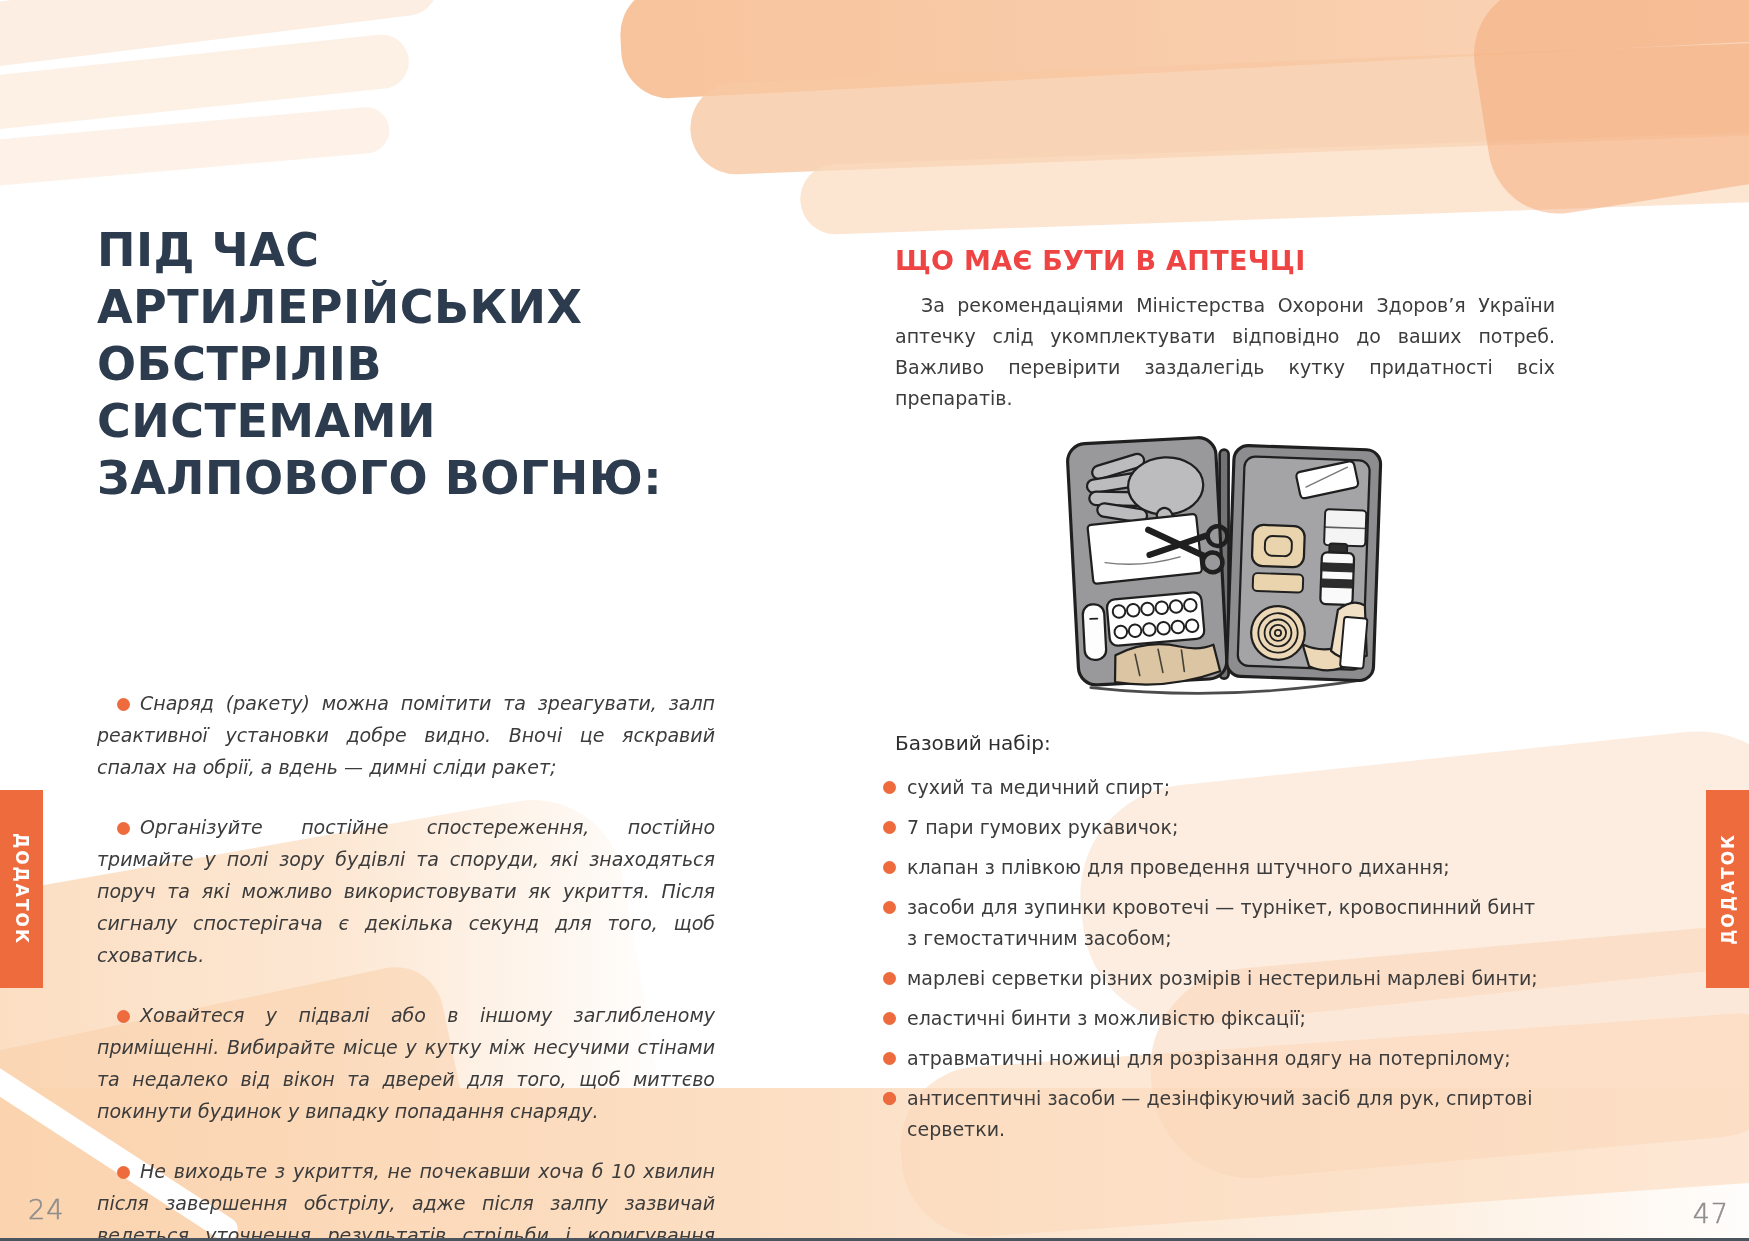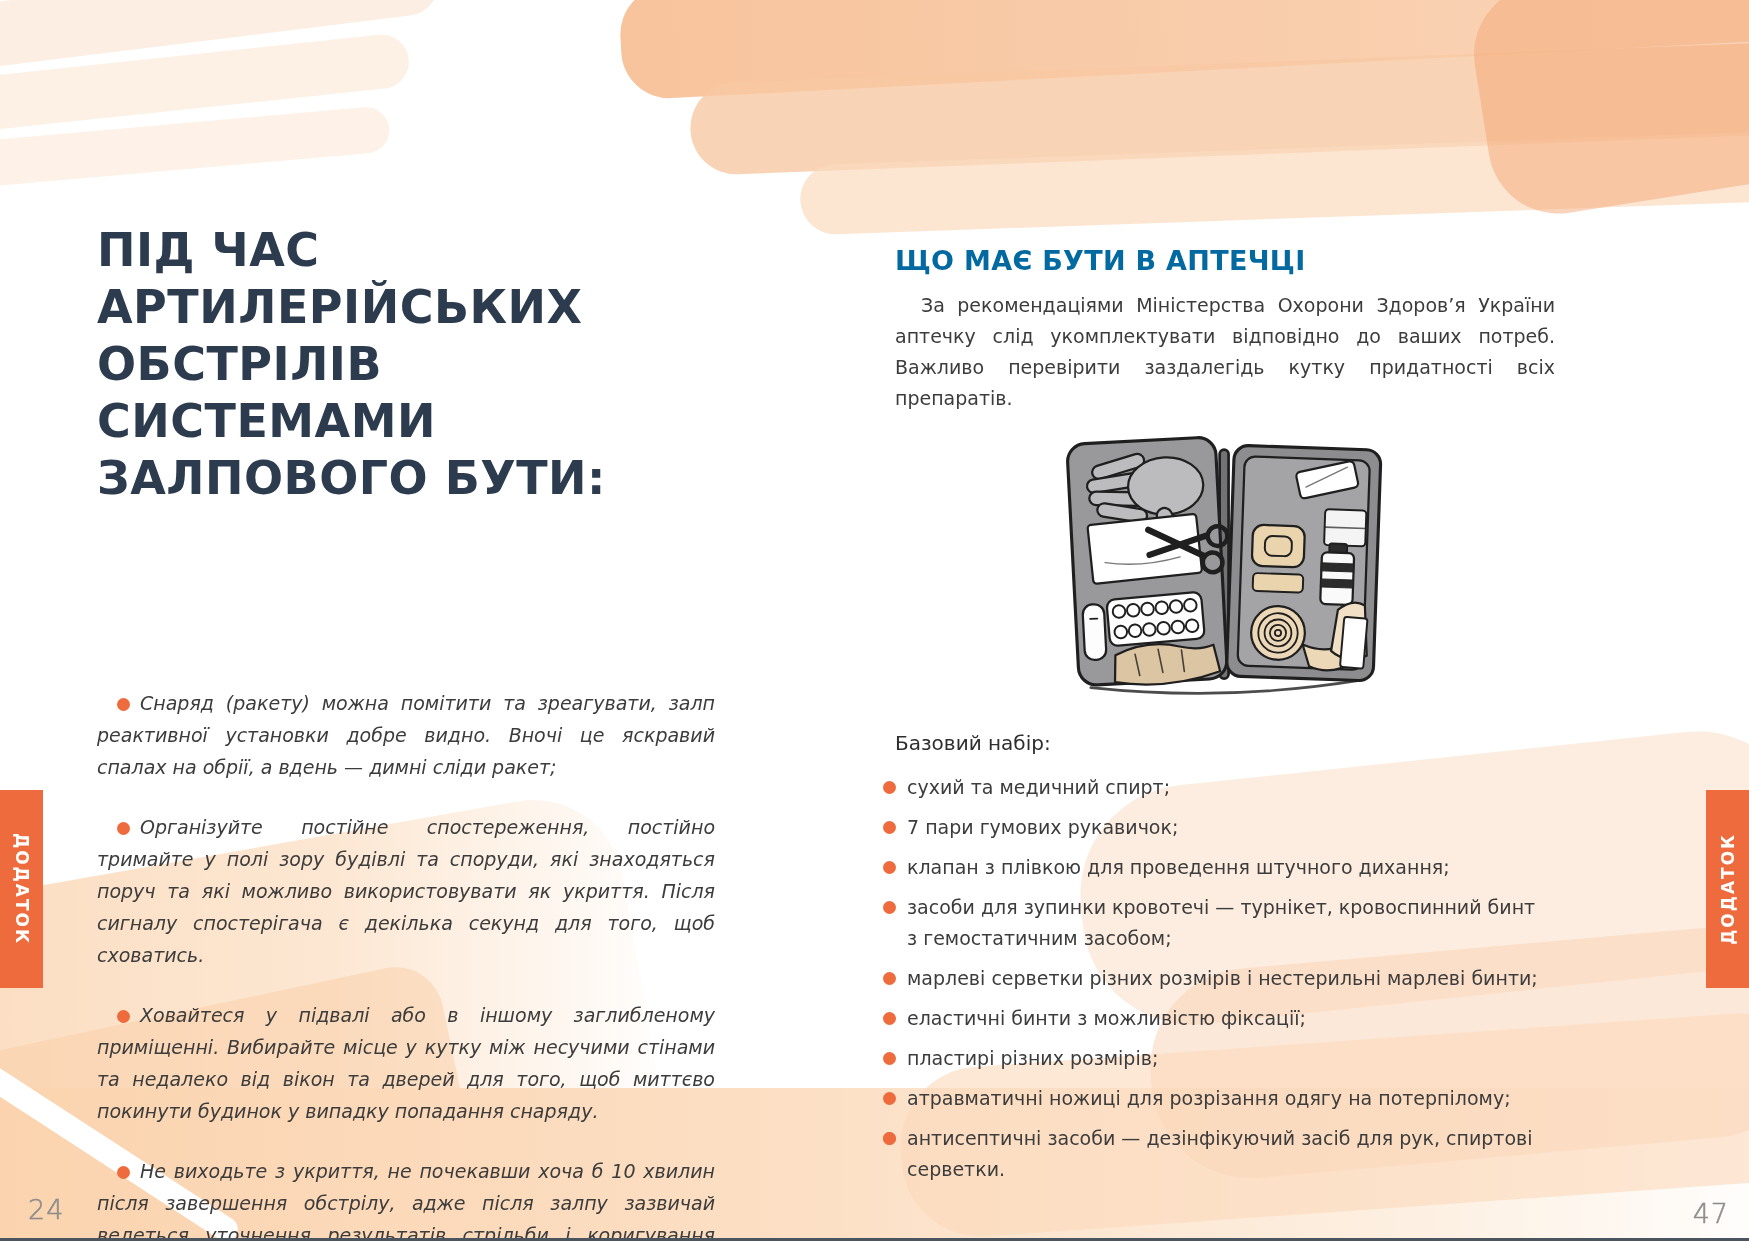--- a/index.html
+++ b/index.html
@@ -38,21 +38,21 @@
   .bullet-para{
     margin:0 12px 28px 0;font-size:19px;line-height:32px;text-align:justify;text-indent:20px;font-style:italic;
   }
   .bullet-para.first{margin-top:180px;}
   .dot{
     display:inline-block;width:13px;height:13px;border-radius:50%;
     background:#ed6b3d;margin-right:10px;transform:translateY(1px);
   }
   .right-col{position:absolute;left:895px;top:244px;width:660px;}
   .section-heading{
-    margin:0;color:#0369a1;font-size:27px;line-height:34px;font-weight:800;letter-spacing:.3px;
+    margin:0;color:#ef4444;font-size:27px;line-height:34px;font-weight:800;letter-spacing:.3px;
   }
   .intro{
     margin:12px 0 0 0;font-size:19px;line-height:31px;text-align:justify;text-indent:26px;
   }
   .kit-wrap{margin:12px 0 0 0;width:660px;display:flex;justify-content:center;}
   .list-title{margin:26px 0 0 0;font-size:20px;line-height:26px;font-weight:400;color:#2e2e2e;}
   .kit-list{list-style:none;margin:16px 0 0 0;padding:0;position:relative;left:-12px;}
   .kit-list li{
     position:relative;padding-left:24px;margin-bottom:9px;
     font-size:19px;line-height:31px;
@@ -101,21 +101,21 @@
     <div class="stroke s-m"></div>
     <div class="stroke s-n"></div>
   </div>
 
   <div class="content">
 
     <div class="left-col">
       <h1 class="page-title">ПІД ЧАС
 АРТИЛЕРІЙСЬКИХ
 ОБСТРІЛІВ СИСТЕМАМИ
-ЗАЛПОВОГО БУТИ:</h1>
+ЗАЛПОВОГО ВОГНЮ:</h1>
 
       <p class="bullet-para first"><span class="dot"></span><span>Снаряд (ракету) можна помітити та зреагувати, залп реактивної установки добре видно. Вночі це яскравий спалах на обрії, а вдень — димні сліди ракет;</span></p>
       <p class="bullet-para"><span class="dot"></span><span>Організуйте постійне спостереження, постійно тримайте у полі зору будівлі та споруди, які знаходяться поруч та які можливо використовувати як укриття. Після сигналу спостерігача є декілька секунд для того, щоб сховатись.</span></p>
       <p class="bullet-para"><span class="dot"></span><span>Ховайтеся у підвалі або в іншому заглибленому приміщенні. Вибирайте місце у кутку між несучими стінами та недалеко від вікон та дверей для того, щоб миттєво покинути будинок у випадку попадання снаряду.</span></p>
       <p class="bullet-para"><span class="dot"></span><span>Не виходьте з укриття, не почекавши хоча б 10 хвилин після завершення обстрілу, адже після залпу зазвичай ведеться уточнення результатів стрільби і коригування вогню або зміна позиції.</span></p>
     </div>
 
     <div class="right-col">
       <h2 class="section-heading">ЩО МАЄ БУТИ В АПТЕЧЦІ</h2>
       <p class="intro">За рекомендаціями Міністерства Охорони Здоров’я України аптечку слід укомплектувати відповідно до ваших потреб. Важливо перевірити заздалегідь кутку придатності всіх препаратів.</p>
@@ -206,21 +206,20 @@
 
       <p class="list-title">Базовий набір:</p>
 
       <ul class="kit-list">
         <li><span class="dot"></span><span>сухий та медичний спирт;</span></li>
         <li><span class="dot"></span><span>7 пари гумових рукавичок;</span></li>
         <li><span class="dot"></span><span>клапан з плівкою для проведення штучного дихання;</span></li>
         <li><span class="dot"></span><span>засоби для зупинки кровотечі — турнікет, кровоспинний бинт з гемостатичним засобом;</span></li>
         <li><span class="dot"></span><span>марлеві серветки різних розмірів і нестерильні марлеві бинти;</span></li>
         <li><span class="dot"></span><span>еластичні бинти з можливістю фіксації;</span></li>
-        <li><span class="dot"></span><span>пластирі різних розмірів;</span></li>
         <li><span class="dot"></span><span>атравматичні ножиці для розрізання одягу на потерпілому;</span></li>
         <li><span class="dot"></span></li>
         <li><span class="dot"></span><span>антисептичні засоби — дезінфікуючий засіб для рук, спиртові серветки.</span></li>
       </ul>
     </div>
 
     <div class="side-tab left">
       <span class="tab-text">ДОДАТОК</span>
     </div>
     <div class="side-tab right">

